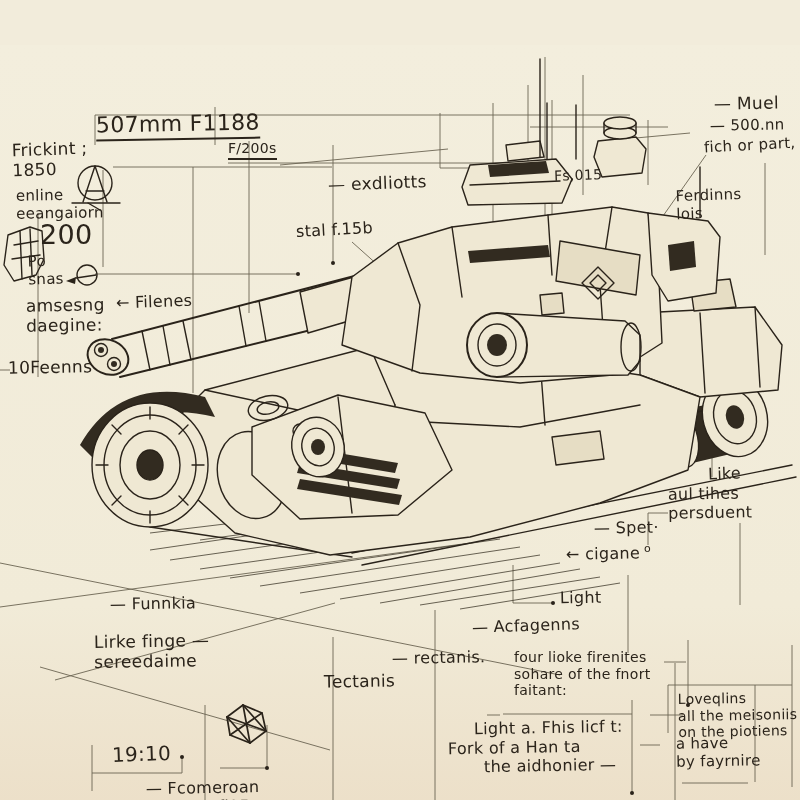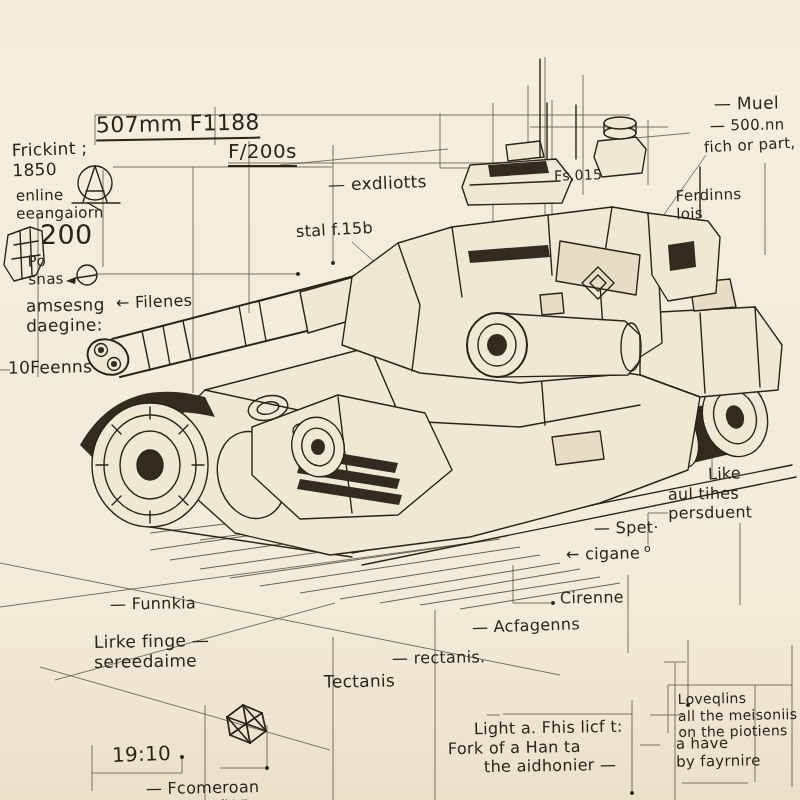--- a/index.html
+++ b/index.html
@@ -297,21 +297,21 @@
     <polygon points="243,660 262,668 266,686 250,698 230,690 227,672"></polygon>
     <line x1="227" y1="672" x2="266" y2="686"></line>
     <line x1="243" y1="660" x2="250" y2="698"></line>
     <line x1="262" y1="668" x2="230" y2="690"></line>
     <line x1="227" y1="672" x2="250" y2="698"></line>
     <line x1="243" y1="660" x2="266" y2="686"></line>
   </g>
 </svg>
 
   <div class="hand ul" style="left:96px;top:66px;font-size:22px;transform:rotate(-1deg)">507mm F1188</div>
-  <div class="hand ul" style="left:228px;top:95px;font-size:20px">F/200s</div>
+  <div class="hand ul" style="left:228px;top:95px;font-size:14px">F/200s</div>
   <div class="hand" style="left:12px;top:94px;font-size:17px;transform:rotate(-2deg)">Frickint ;
 1850</div>
   <div class="hand" style="left:16px;top:142px;font-size:15px;transform:rotate(-1deg)">enline
 eeangaiorn</div>
   <div class="hand" style="left:40px;top:174px;font-size:27px">200</div>
   <div class="hand" style="left:28px;top:208px;font-size:15px;transform:rotate(-2deg)">Po
 snas</div>
   <div class="hand" style="left:26px;top:250px;font-size:17px;transform:rotate(-1deg)">amsesng
 daegine:</div>
   <div class="hand" style="left:8px;top:312px;font-size:17px;transform:rotate(-1deg)">10Feenns</div>
@@ -323,24 +323,27 @@
   <div class="hand" style="left:710px;top:72px;font-size:15px;transform:rotate(-1deg)">— 500.nn</div>
   <div class="hand" style="left:704px;top:92px;font-size:15px;transform:rotate(-3deg)">fich or part,</div>
   <div class="hand" style="left:676px;top:142px;font-size:15px;transform:rotate(-2deg)">Ferdinns
 lois</div>
   <div class="hand" style="left:708px;top:420px;font-size:16px;transform:rotate(-2deg)">Like</div>
   <div class="hand" style="left:668px;top:440px;font-size:16px;transform:rotate(-1deg)">aul tihes
 persduent</div>
   <div class="hand" style="left:594px;top:474px;font-size:16px;transform:rotate(-1deg)">— Spet·</div>
   <div class="hand" style="left:644px;top:498px;font-size:11px">o</div>
   <div class="hand" style="left:566px;top:500px;font-size:16px;transform:rotate(-1deg)">← cigane</div>
-  <div class="hand" style="left:560px;top:544px;font-size:16px;transform:rotate(-1deg)">Cirenne</div>
+  <div class="hand" style="left:560px;top:544px;font-size:16px;transform:rotate(-1deg)">Light</div>
   <div class="hand" style="left:472px;top:572px;font-size:16px;transform:rotate(-2deg)">— Acfagenns</div>
   <div class="hand" style="left:392px;top:604px;font-size:16px;transform:rotate(-1deg)">— rectanis.</div>
   <div class="hand" style="left:324px;top:626px;font-size:17px;transform:rotate(-1deg)">Tectanis</div>
+  <div class="hand" style="left:514px;top:604px;font-size:14px">four lioke firenites
+sohare of the fnort
+faitant:</div>
   <div class="hand" style="left:678px;top:645px;font-size:14px;transform:rotate(-1deg)">Loveqlins
 all the meisoniis
 on the piotiens</div>
   <div class="hand" style="left:676px;top:690px;font-size:15px;transform:rotate(-1deg)">a have
 by fayrnire</div>
   <div class="hand" style="left:474px;top:674px;font-size:16px;transform:rotate(-1deg)">Light a.  Fhis licf t:</div>
   <div class="hand" style="left:448px;top:694px;font-size:16px;transform:rotate(-1deg)">Fork of a Han ta</div>
   <div class="hand" style="left:484px;top:712px;font-size:16px;transform:rotate(-1deg)">the aidhonier —</div>
   <div class="hand" style="left:110px;top:550px;font-size:16px;transform:rotate(-1deg)">— Funnkia</div>
   <div class="hand" style="left:94px;top:586px;font-size:17px;transform:rotate(-1deg)">Lirke finge —

